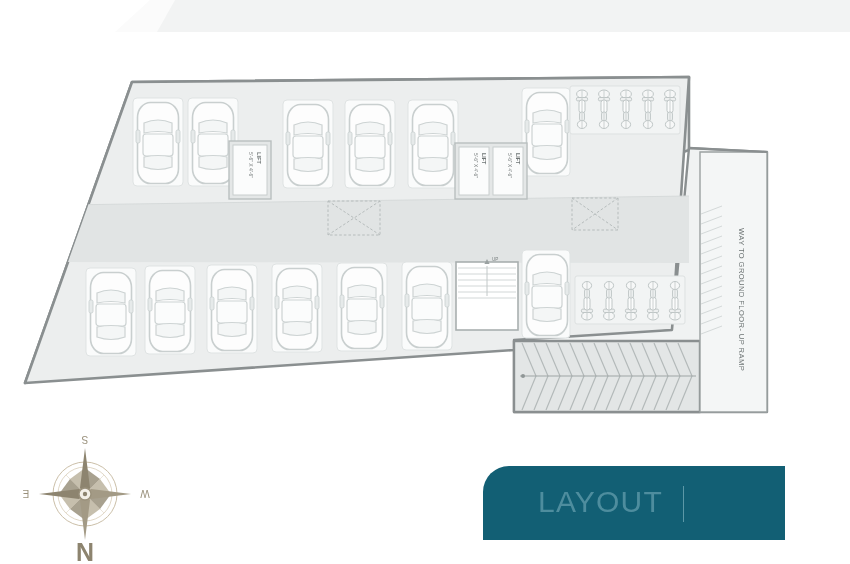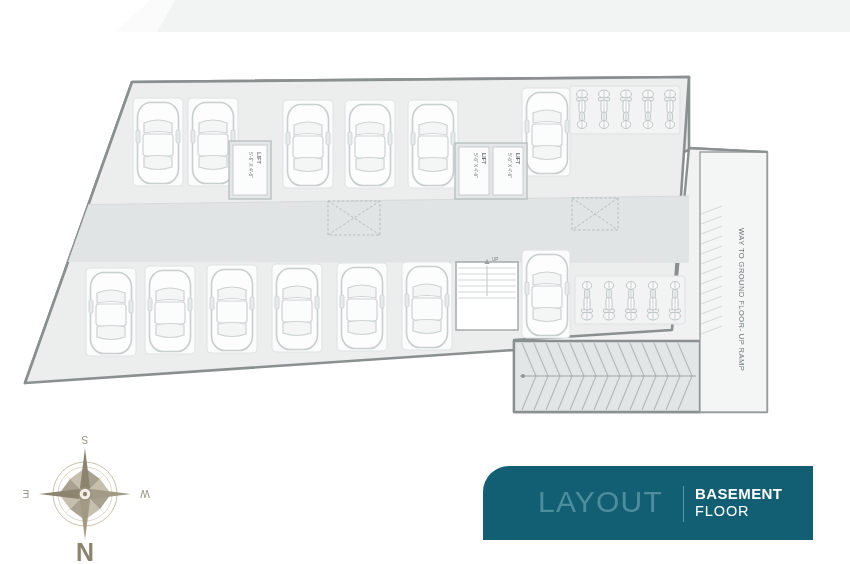--- a/index.html
+++ b/index.html
@@ -22,21 +22,21 @@
   }
 
   
   #plan{
     position:absolute;left:0;top:0;width:850px;height:450px;
   }
   #plan svg{display:block;}
 
   
   #banner{
-    position:absolute;left:483px;top:466px;width:330px;height:74px;
+    position:absolute;left:483px;top:466px;width:302px;height:74px;
     background:#125f74;
     border-radius:26px 0 0 0;
     overflow:hidden;
   }
   #banner-inner{
     position:absolute;left:0;top:0;right:0;bottom:0;
     display:flex;align-items:center;
   }
   #layout-word{
     position:absolute;left:55px;top:50%;transform:translateY(-52%);
@@ -307,18 +307,14 @@
   <text x="8" y="66" text-anchor="middle" font-family="'Liberation Sans',sans-serif" font-size="10" fill="#9a917c" transform="rotate(180 8 62)">E</text>
   <text x="127" y="66" text-anchor="middle" font-family="'Liberation Sans',sans-serif" font-size="10" fill="#9a917c" transform="rotate(180 127 62)">W</text>
   <text x="67" y="127" text-anchor="middle" font-family="'Liberation Sans',sans-serif" font-size="25" font-weight="bold" fill="#8d846f" transform="rotate(180 67 119)">N</text>
 </svg>
 </div>
 
 <div id="banner">
   <div id="banner-inner">
     <div id="layout-word">LAYOUT</div>
     <div id="banner-divider"></div>
-    <div id="banner-text">
-      <div id="banner-line1">BASEMENT</div>
-      <div id="banner-line2">FLOOR</div>
-    </div>
   </div>
 </div>
 
 </body></html>

